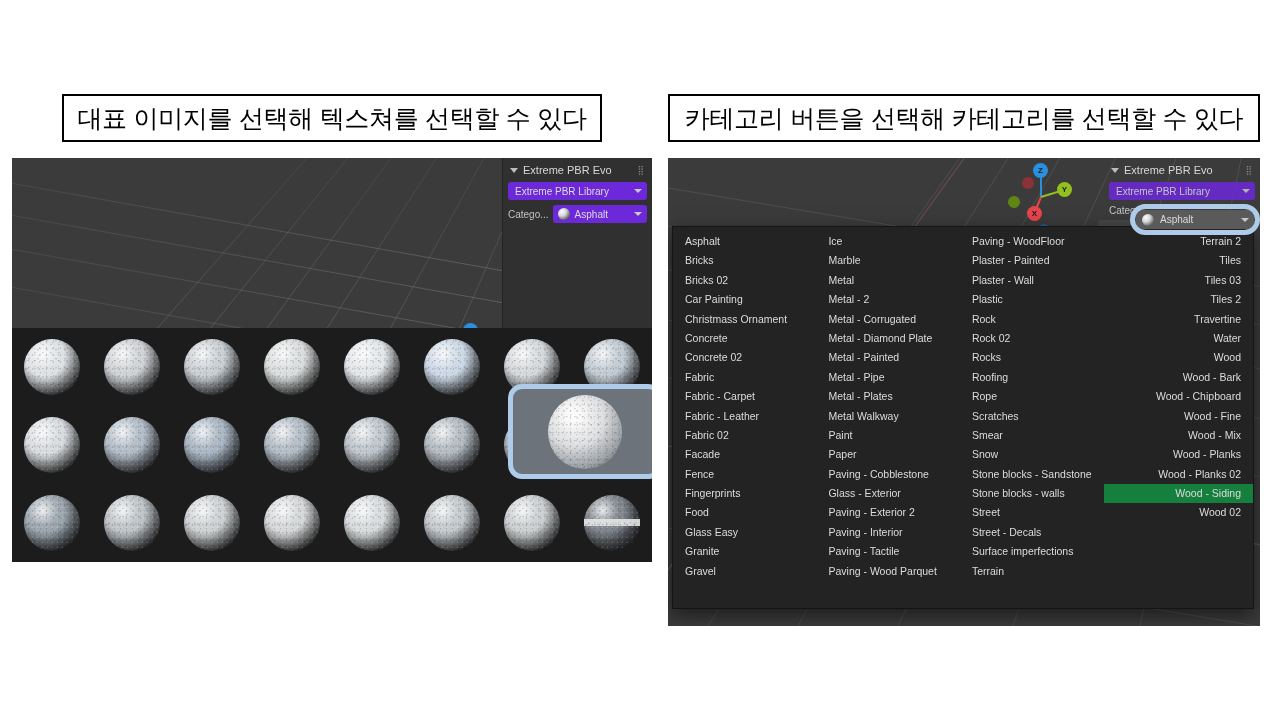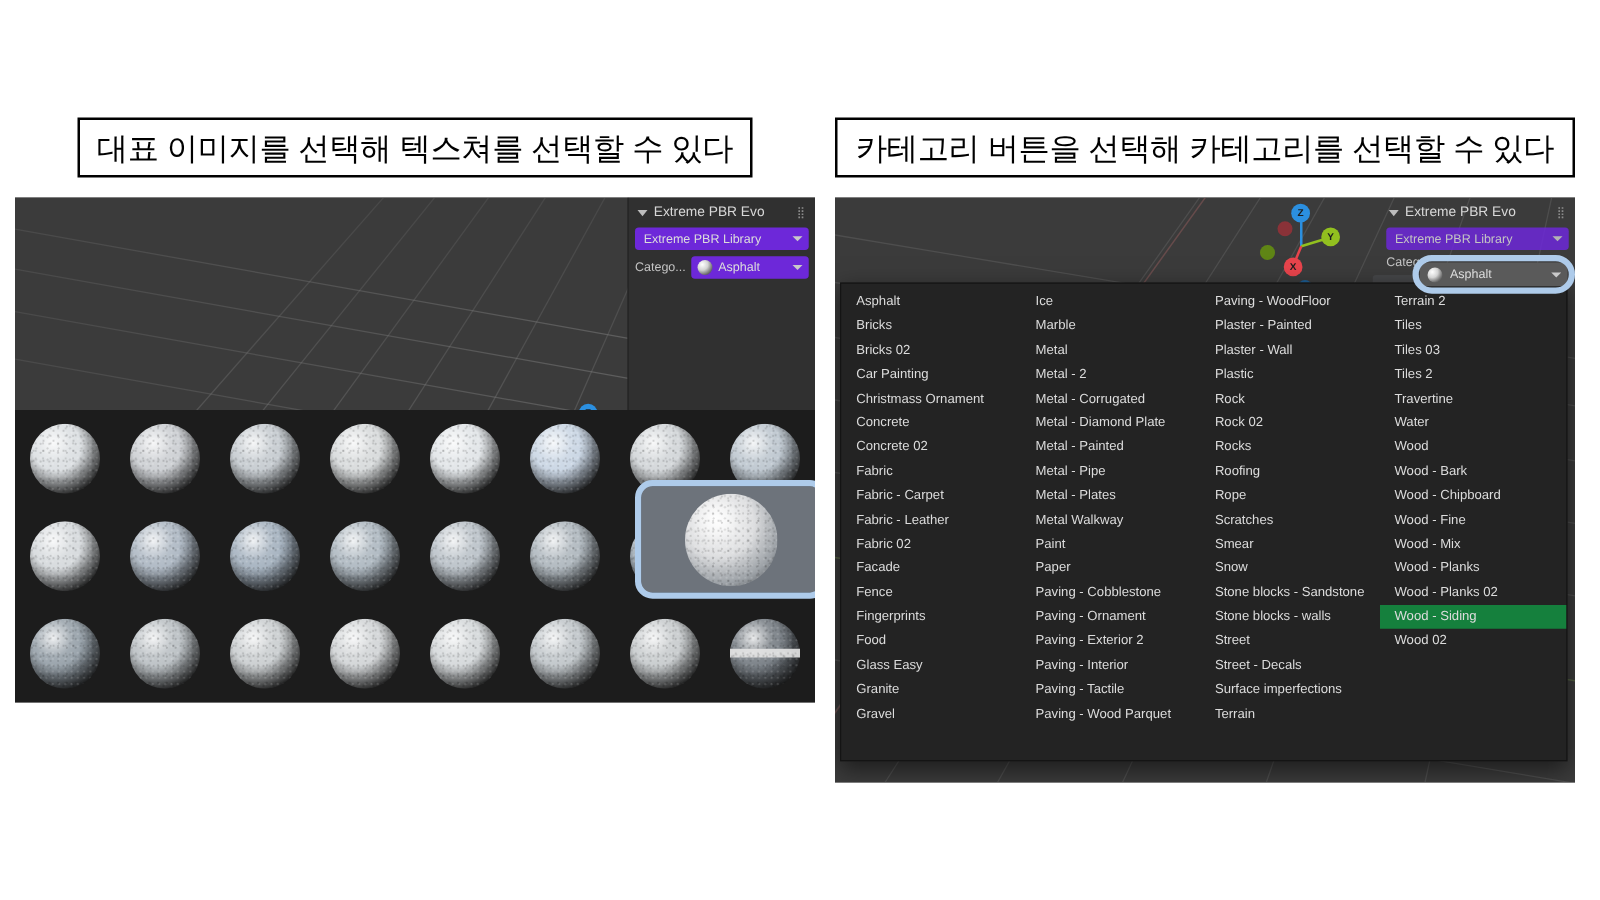--- a/index.html
+++ b/index.html
@@ -503,21 +503,21 @@
             <div class="dd-item">Metal - 2</div>
             <div class="dd-item">Metal - Corrugated</div>
             <div class="dd-item">Metal - Diamond Plate</div>
             <div class="dd-item">Metal - Painted</div>
             <div class="dd-item">Metal - Pipe</div>
             <div class="dd-item">Metal - Plates</div>
             <div class="dd-item">Metal Walkway</div>
             <div class="dd-item">Paint</div>
             <div class="dd-item">Paper</div>
             <div class="dd-item">Paving - Cobblestone</div>
-            <div class="dd-item">Paving - Ornament</div>
+            <div class="dd-item">Glass - Exterior</div>
             <div class="dd-item">Paving - Exterior 2</div>
             <div class="dd-item">Paving - Interior</div>
             <div class="dd-item">Paving - Tactile</div>
             <div class="dd-item">Paving - Wood Parquet</div>
           </div>
           <div class="dd-col" style="width: 144px;">
             <div class="dd-item">Paving - WoodFloor</div>
             <div class="dd-item">Plaster - Painted</div>
             <div class="dd-item">Plaster - Wall</div>
             <div class="dd-item">Plastic</div>
@@ -529,21 +529,21 @@
             <div class="dd-item">Scratches</div>
             <div class="dd-item">Smear</div>
             <div class="dd-item">Snow</div>
             <div class="dd-item">Stone blocks - Sandstone</div>
             <div class="dd-item">Stone blocks - walls</div>
             <div class="dd-item">Street</div>
             <div class="dd-item">Street - Decals</div>
             <div class="dd-item">Surface imperfections</div>
             <div class="dd-item">Terrain</div>
           </div>
-          <div class="dd-col" style="width: 150px;">
+          <div class="dd-col" style="width: 150px; text-align: right;">
             <div class="dd-item">Terrain 2</div>
             <div class="dd-item">Tiles</div>
             <div class="dd-item">Tiles 03</div>
             <div class="dd-item">Tiles 2</div>
             <div class="dd-item">Travertine</div>
             <div class="dd-item">Water</div>
             <div class="dd-item">Wood</div>
             <div class="dd-item">Wood - Bark</div>
             <div class="dd-item">Wood - Chipboard</div>
             <div class="dd-item">Wood - Fine</div>

